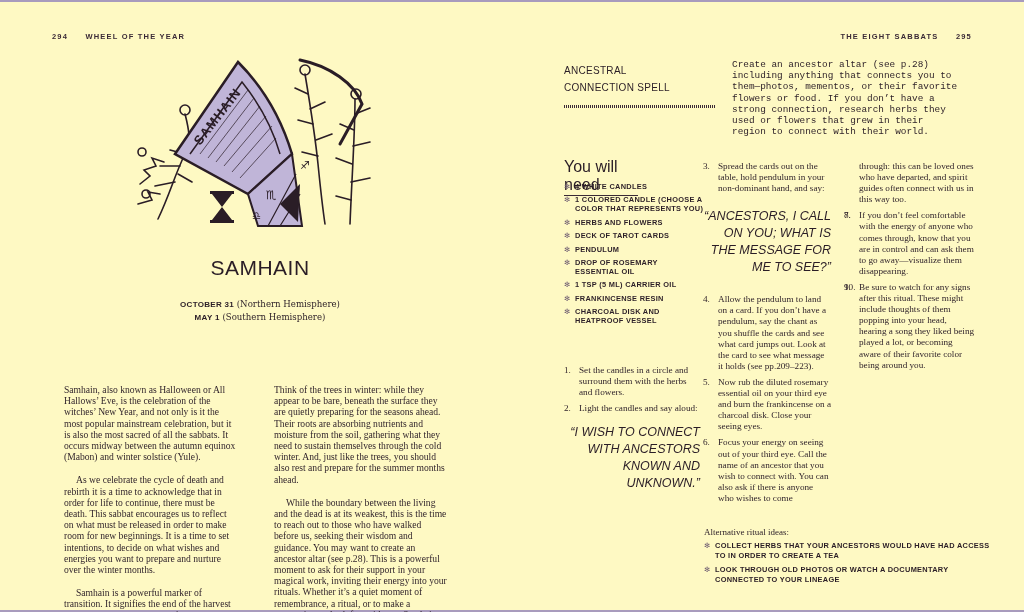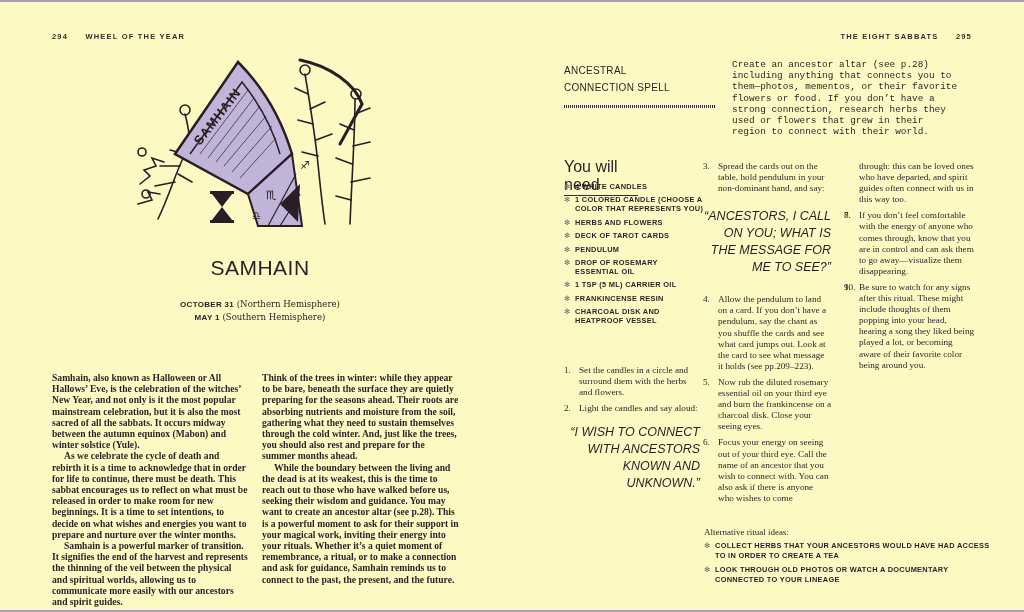--- a/index.html
+++ b/index.html
@@ -18,21 +18,21 @@
 
   
   .illus { left: 130px; top: 52px; width: 250px; height: 175px; }
 
   .title-samhain { left: 150px; top: 254px; width: 220px; text-align: center;
     font-family: "Liberation Sans", sans-serif; font-size: 21px; letter-spacing: 0.5px; color: #2a1d26; }
   .dates { left: 120px; top: 296px; width: 280px; text-align: center; font-size: 8.6px; line-height: 12px; }
   .dates b { font-family: "Liberation Sans", sans-serif; font-weight: bold; font-size: 8px; letter-spacing: 0.3px; }
 
   .body-col { font-family: "Liberation Serif", serif; font-size: 9.6px; line-height: 11.2px; color: #2c1f28; }
-  .body-col p { margin: 0; font-weight: bold; }
+  .body-col p { margin: 12px; }
   .body-col p + p { text-indent: 12px; }
   .col1 { left: 52px; top: 370px; width: 196px; }
   .col2 { left: 262px; top: 370px; width: 198px; }
 
   .spell-title { left: 564px; top: 60px; width: 160px; font-family: "Liberation Sans", sans-serif;
     font-size: 10px; line-height: 17px; letter-spacing: 0.3px; color: #2a1d26; }
   .spell-rule { left: 564px; top: 103px; width: 152px; height: 3px;
     background: repeating-linear-gradient(90deg, #3a2a36 0 1px, transparent 1px 2px); }
   .intro { left: 732px; top: 57px; width: 230px; font-family: Liberation Mono, monospace; font-size: 9.4px; line-height: 11.2px; }
 

